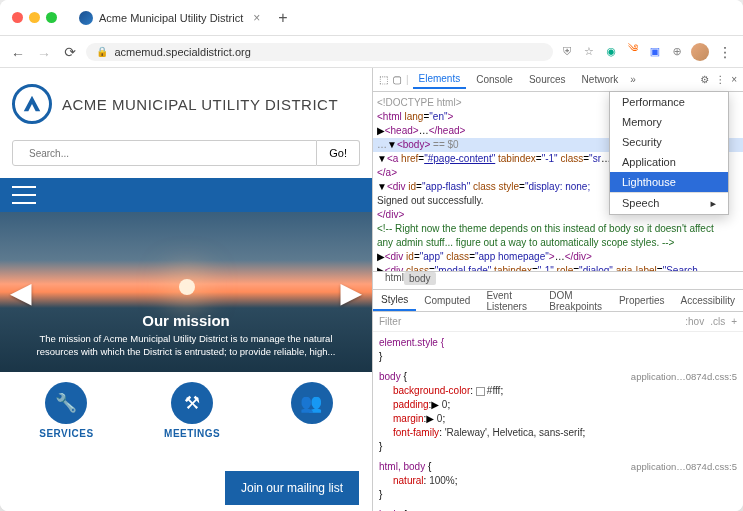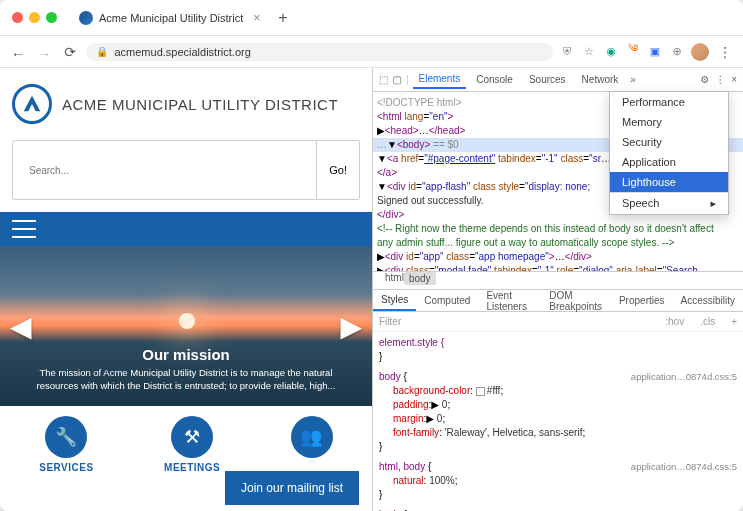--- a/index.html
+++ b/index.html
@@ -21,21 +21,21 @@
 .exticon{width:16px;height:16px;display:flex;align-items:center;justify-content:center;font-size:11px}
 .avatar{width:18px;height:18px;border-radius:50%;background:linear-gradient(135deg,#e8a87c,#c38d5f)}
 .content{flex:1;display:flex;overflow:hidden}
 .site{width:372px;background:#fff;display:flex;flex-direction:column;overflow:hidden}
 .sitehead{padding:16px 12px 10px;display:flex;align-items:center;gap:10px}
 .sitelogo{width:40px;height:40px;border-radius:50%;border:3px solid #1861a8;display:flex;align-items:center;justify-content:center}
 .sitelogo svg{width:22px;height:22px}
 .sitetitle{font-size:15px;letter-spacing:.5px;color:#444;font-weight:400}
 .searchrow{padding:6px 12px 12px;display:flex;gap:0}
 .searchin{flex:1;border:1px solid #ccc;padding:6px 16px;font-size:10px;color:#999;border-radius:3px 0 0 3px}
-.gobtn{border:1px solid #ccc;border-left:none;padding:23px 12px;font-size:11px;background:#fff;border-radius:0 3px 3px 0}
+.gobtn{border:1px solid #ccc;border-left:none;padding:6px 12px;font-size:11px;background:#fff;border-radius:0 3px 3px 0}
 .hambar{background:#1861a8;padding:8px 12px}
 .ham{width:24px;height:18px;display:flex;flex-direction:column;justify-content:space-between}
 .ham span{height:2px;background:#fff}
 .hero{position:relative;height:160px;background:linear-gradient(180deg,#3a5f7d 0%,#5d7a8f 30%,#ffa07a 45%,#ff8c5a 50%,#2c4a5e 60%,#1a3547 100%);display:flex;align-items:center;justify-content:space-between;padding:0 10px;overflow:hidden}
 .hero::before{content:"";position:absolute;top:42%;left:48%;width:16px;height:16px;background:#fff0db;border-radius:50%;box-shadow:0 0 30px 10px rgba(255,200,150,.5)}
 .hero-arrow{color:#fff;font-size:28px;z-index:2;text-shadow:0 1px 3px rgba(0,0,0,.4)}
 .hero-text{position:absolute;bottom:14px;left:0;right:0;text-align:center;color:#fff;padding:0 30px;z-index:2}
 .hero-text h3{font-size:15px;font-weight:600;margin-bottom:4px}
 .hero-text p{font-size:9.5px;line-height:1.3}
 .iconrow{display:flex;justify-content:space-around;padding:10px 4px 0}
@@ -63,21 +63,21 @@
 .t-link{color:#1a1aa6;text-decoration:underline}
 .t-cmt{color:#236e25}
 .t-txt{color:#333}
 .i1{padding-left:12px}.i2{padding-left:24px}.i3{padding-left:36px}.i4{padding-left:48px}
 .crumbs{height:18px;border-bottom:1px solid #ccc;display:flex;align-items:flex-start;padding:0 12px;font-size:10px;color:#555;gap:0}
 .styles-tabs{height:22px;border-bottom:1px solid #ccc;display:flex;align-items:center;font-family:-apple-system,sans-serif;font-size:10px;color:#555}
 .styles-tabs span{padding:4px 8px}
 .styles-tabs .active{color:#333;border-bottom:2px solid #1a73e8}
 .filterbar{height:20px;border-bottom:1px solid #eee;display:flex;align-items:center;padding:0 6px;font-size:10px;color:#999}
 .filterbar .f{flex:1}
-.filterbar .r{display:flex;gap:16px;align-items:flex-end}
+.filterbar .r{display:flex;gap:6px;align-items:flex-end}
 .styles{flex:1;overflow:hidden;padding:4px 6px;line-height:1.4}
 .rule{margin-bottom:6px}
 .rule .src{float:right;color:#888;font-size:9.5px}
 .sel-css{color:#881280}
 .prop{color:#c80000;padding-left:14px}
 .val{color:#333}
 .swatch{display:inline-block;width:9px;height:9px;border:1px solid #999;vertical-align:middle;margin-right:2px}
 </style>
 </head>
 <body>

